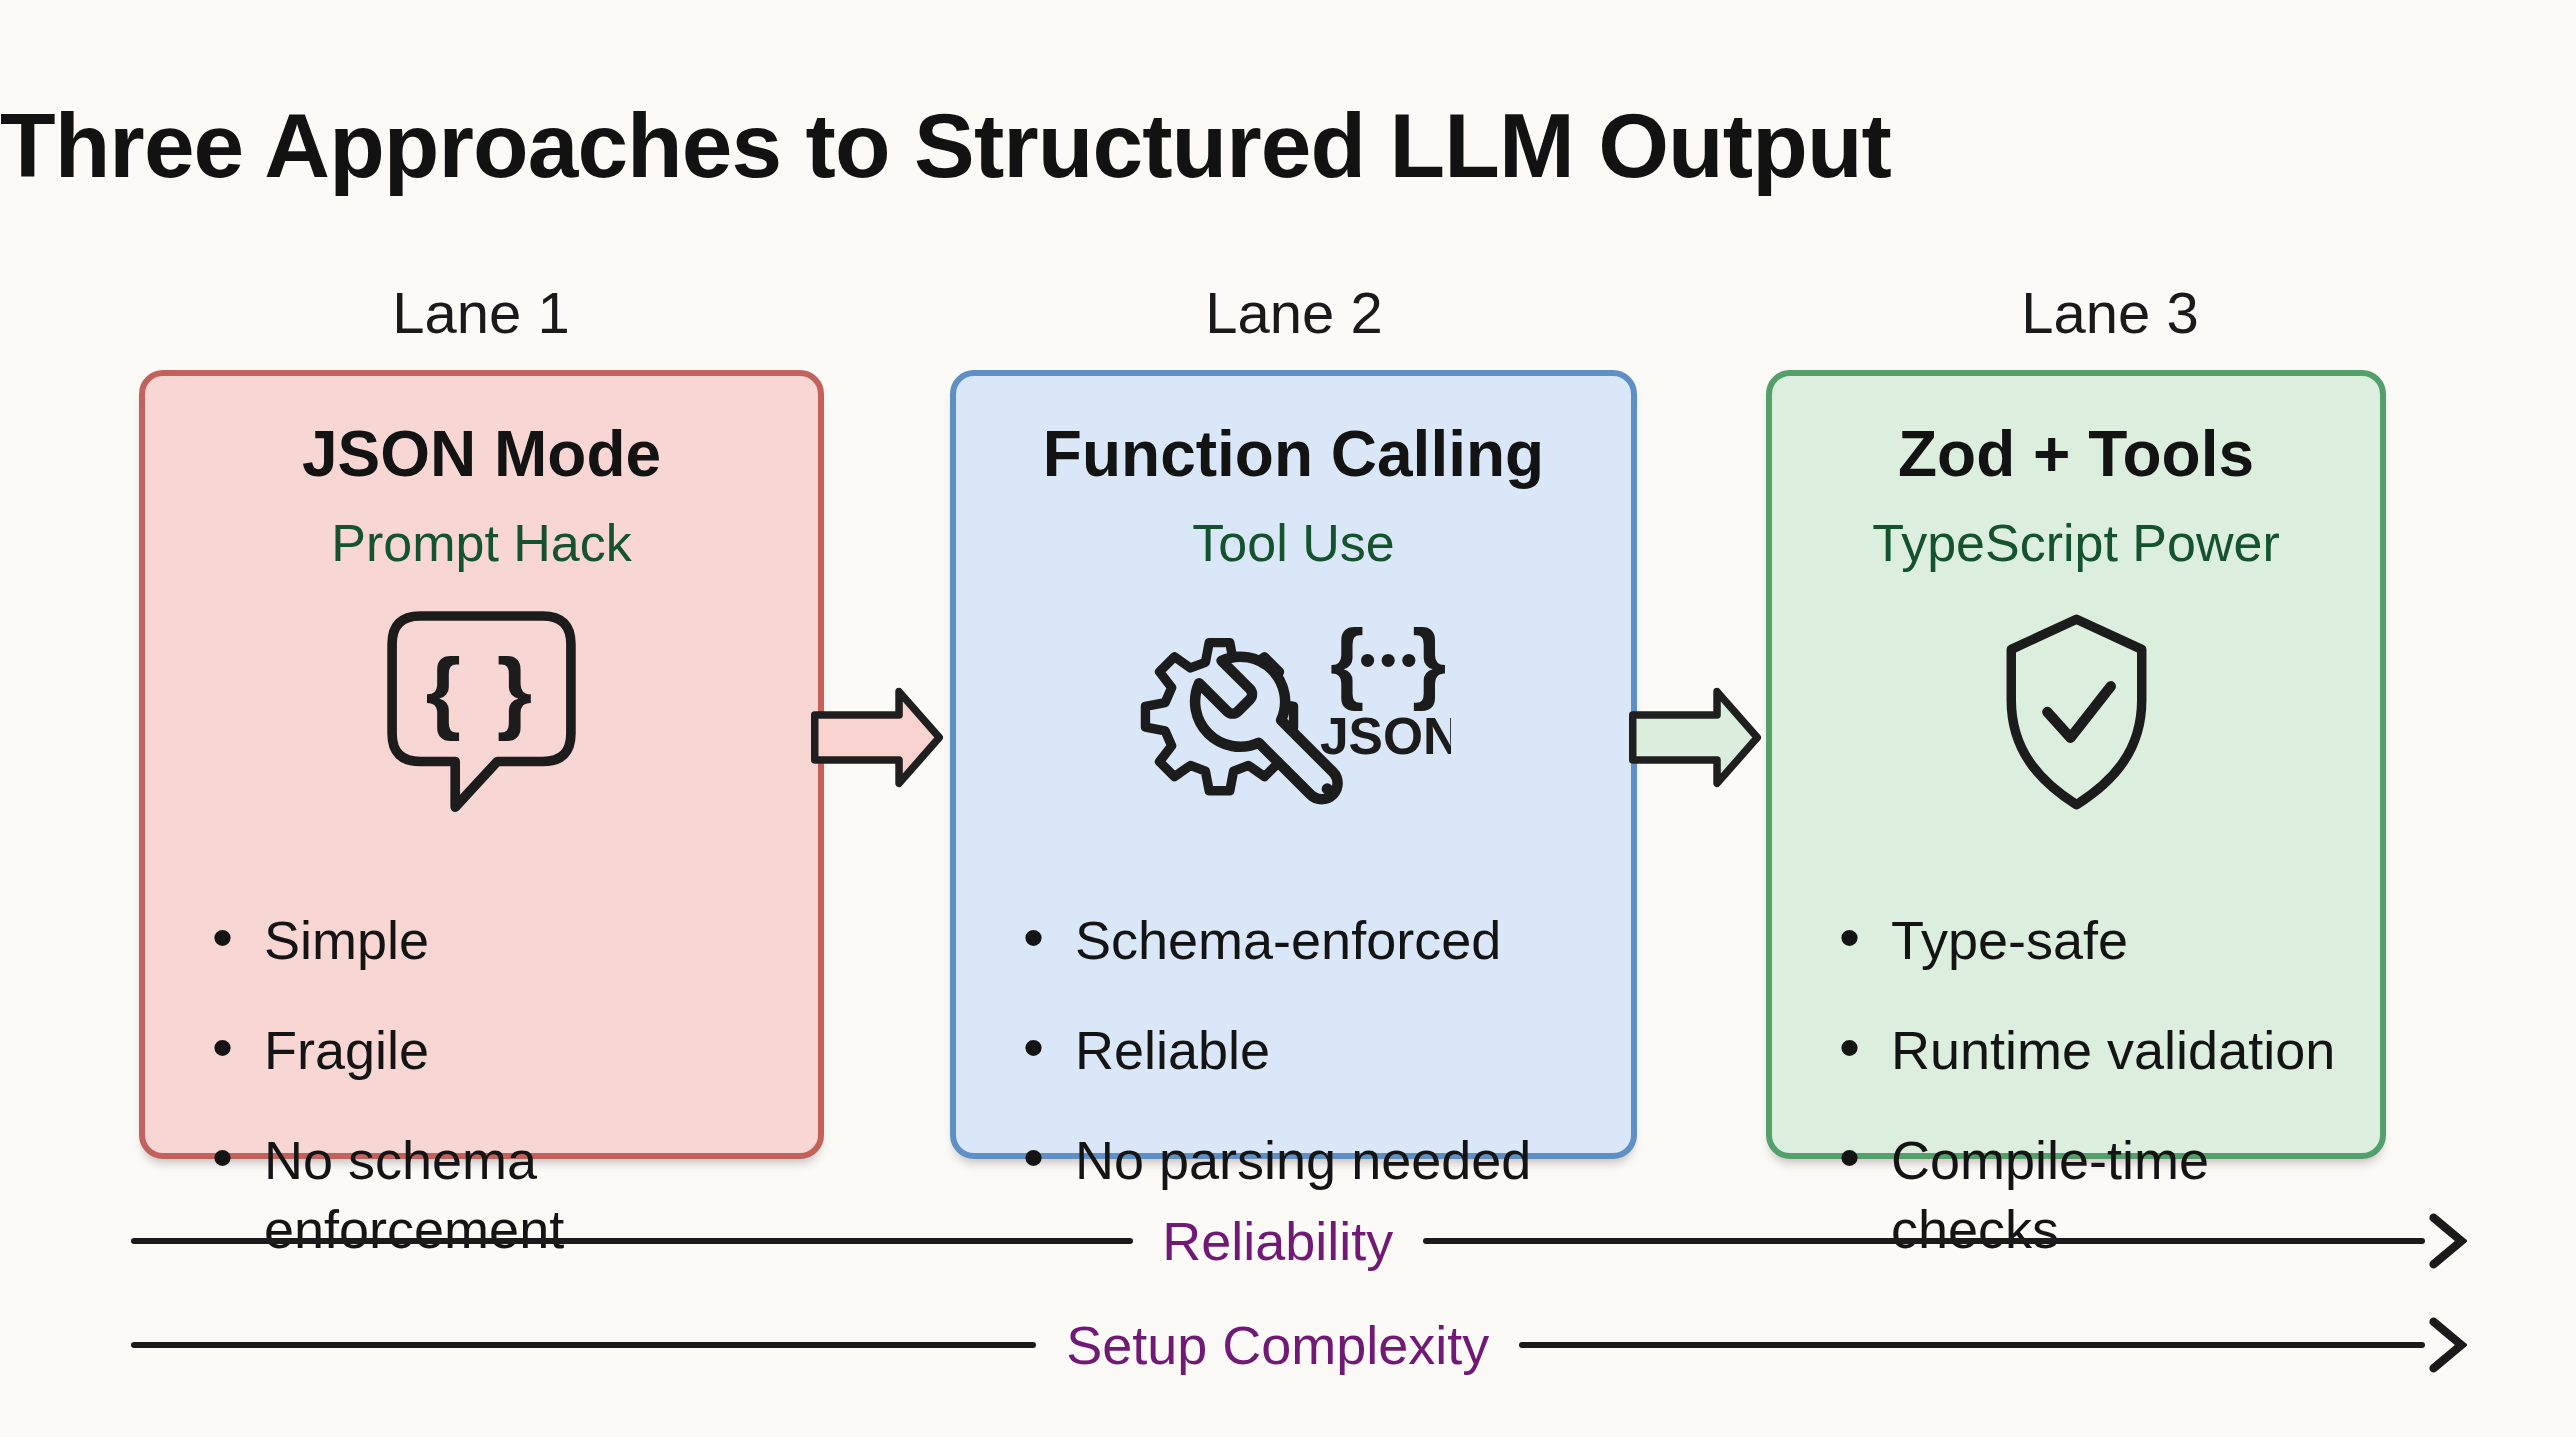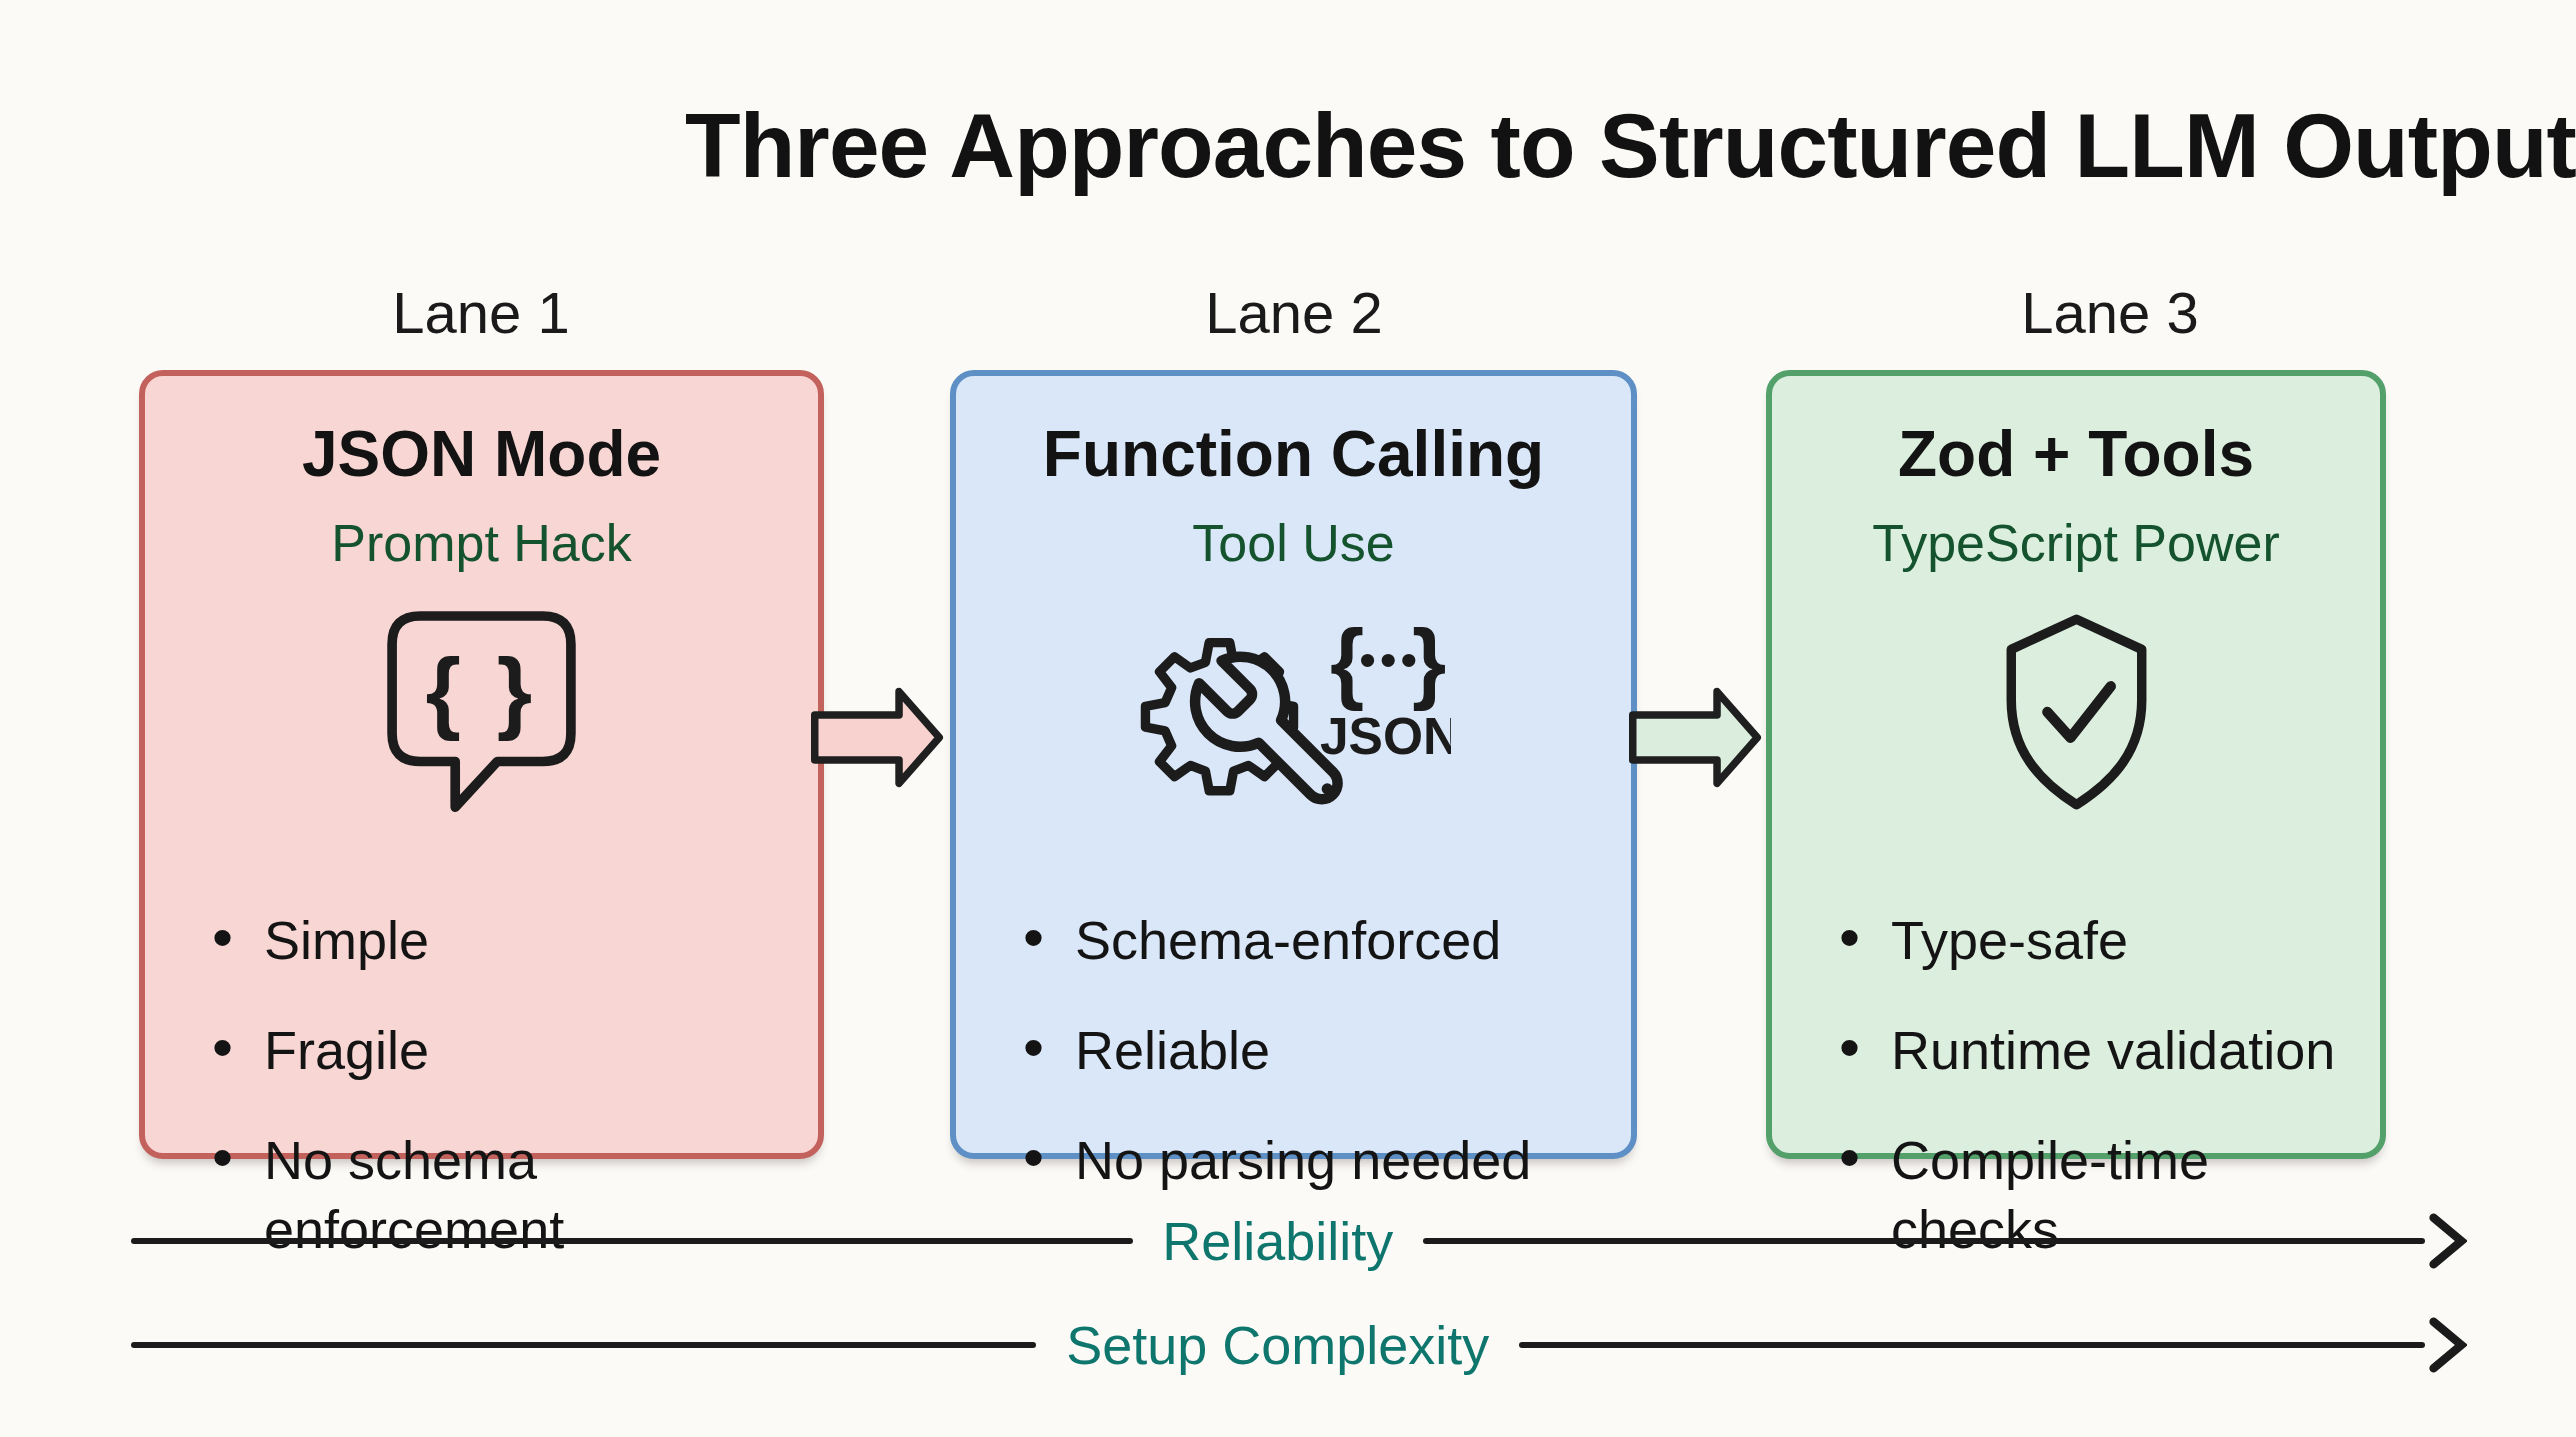--- a/index.html
+++ b/index.html
@@ -6,21 +6,21 @@
   .canvas{
     position:relative;
     width:2576px;height:1438px;
     background:#fbfaf7;
     font-family:"Liberation Sans","DejaVu Sans",sans-serif;
     color:#161616;
     overflow:hidden;
   }
   .main-title{
     position:absolute;top:94px;left:0;right:0;
-    text-align:right;
+    text-align:left;
     font-size:91px;font-weight:700;letter-spacing:-0.9px;
     color:#121212;
   }
   .lane-label{
     position:absolute;top:279px;
     transform:translateX(-50%);
     font-size:58px;font-weight:400;color:#1a1a1a;
     white-space:nowrap;
   }
   .lane-label.l1{left:481px;}
@@ -72,21 +72,21 @@
   .connector{position:absolute;top:685px;width:133px;height:105px;}
 
   .axis-row{
     position:absolute;left:131px;width:2336px;height:66px;
     display:flex;align-items:center;gap:26px;
   }
   .axis-row.r1{top:1208px;}
   .axis-row.r2{top:1312px;}
   .axis-line{flex:1;height:6.6px;background:#1b1b1b;border-radius:3.7px;}
   .axis-label{
-    font-size:54px;font-weight:400;color:#0f766e;white-space:nowrap;
+    font-size:54px;font-weight:400;color:#701a75;white-space:nowrap;
     padding:0 3.7px;
   }
   .axis-head{flex:0 0 auto;margin-left:-22.5px;display:block;}
 
   .icon-stroke{stroke:#1c1c1c;fill:none;}
   .icon-text{fill:#1c1c1c;}
 </style>
 </head>
 <body>
 

